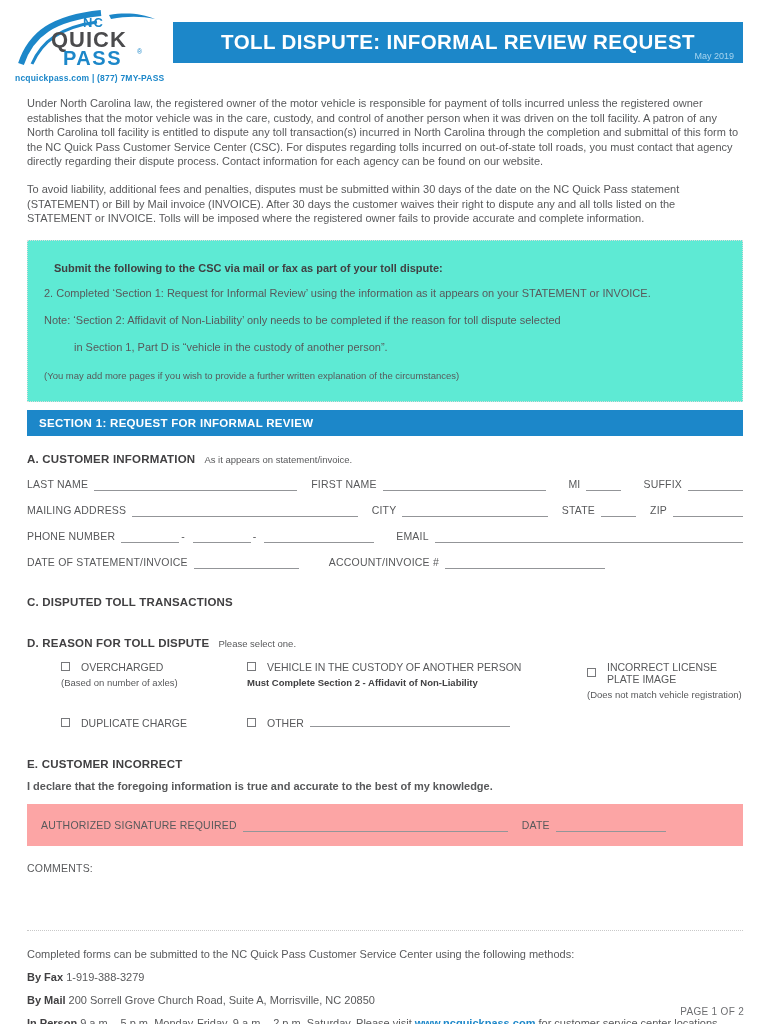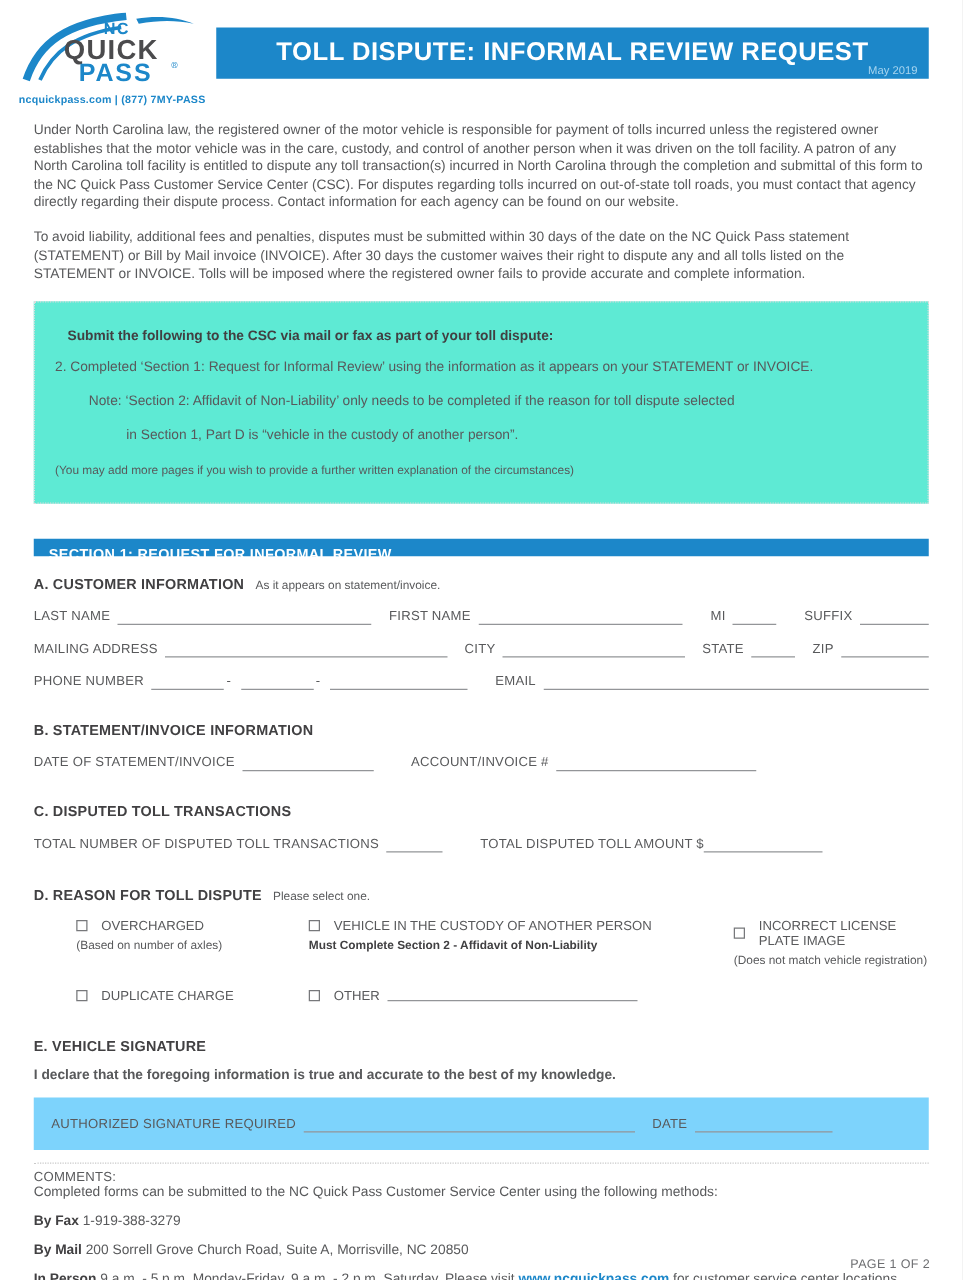--- a/index.html
+++ b/index.html
@@ -25,26 +25,26 @@
   
   .content { padding:0 27px; }
   .intro-p { margin-top:13px; font-size:11px; line-height:14.6px; color:#58595b; }
   
   .instr-box {
     margin-top:14px; background:#5eead4; border:1px dotted #dcdcdc;
     padding:21px 18px 20px 16px; min-height:152px;
   }
   .instr-heading { font-size:11px; font-weight:bold; color:#414042; margin-left:10px; }
   .instr-item { font-size:11px; color:#58595b; margin-top:13px; }
-  .instr-note { font-size:11px; color:#58595b; margin-top:15px;margin-left:27px; }
+  .instr-note { font-size:11px; color:#58595b; margin-top:15px; }
   .instr-note-2 { padding-left:30px; }
   .instr-addendum { font-size:9.5px; color:#58595b; margin-top:17px; }
   
   .section-bar {
-    margin-top:28px; height:14px; line-height:26px; background:#1c87c9;
+    margin-top:8px; height:26px; line-height:26px; background:#1c87c9;
     color:#ffffff; font-size:11.5px; font-weight:bold; padding-left:12px; letter-spacing:.3px;
   }
   
   .part-heading { margin-top:17px; font-size:11.5px; font-weight:bold; color:#414042; letter-spacing:.2px; }
   .part-heading .subnote { font-size:9.5px; font-weight:normal; color:#58595b; margin-left:9px; letter-spacing:0; }
   .frow { display:flex; align-items:flex-end; margin-top:13px; font-size:10.5px; color:#58595b; white-space:nowrap; }
   .flabel { flex:none; padding-bottom:1px; letter-spacing:.2px; }
   .fline { border-bottom:1px solid #939598; height:12px; margin-left:6px; }
   .grow-16 { flex-grow:1.55; } .grow-12 { flex-grow:1.25; } .grow-1 { flex-grow:1; } .dash { padding:0 2px 1px 2px; flex:none; }
   .w35 { width:35px; flex:none; } .w45 { width:45px; flex:none; } .w55 { width:55px; flex:none; }
@@ -58,21 +58,21 @@
     margin-top:12px; padding-left:13px;
   }
   .opt { font-size:10.5px; color:#58595b; }
   .opt-line1 { display:flex; align-items:center;margin-left:21px; }
   .cb { width:9px; height:9px; border:1px solid #77787b; background:#ffffff; flex:none; margin-right:11px; }
   .opt-sub { font-size:9.5px; margin-top:4px; padding-left:21px; color:#58595b; }
   .opt-sub.bold { font-weight:bold; color:#414042; }
   .opt .fline { height:10px; }
   
   .declaration { margin-top:10px; font-size:11px; color:#58595b;font-weight:bold; }
-  .sig-band { margin-top:12px; background:#7dd3fc; padding:15px 0 14px 14px; }
+  .sig-band { margin-top:12px; background:#fca5a5; padding:15px 0 14px 14px; }
   .sig-band .frow { margin-top:0; }
   .comments { margin-top:16px; font-size:10.5px; color:#58595b; letter-spacing:.2px; }
   
   .footer-wrap { position:absolute; left:27px; right:27px; top:930px; }
   .divider { border-top:1px dotted #c9c9c9; }
   .footer-intro { margin-top:17px; font-size:11px; color:#58595b; }
   .footer-line { margin-top:11px; font-size:11px; color:#58595b; }
   .footer-line b { color:#414042; }
   .footer-link { color:#1c87c9; font-weight:bold; text-decoration:none; cursor:pointer; }
   .page-number { position:absolute; right:26px; bottom:7px; font-size:10px; color:#6d6e71; letter-spacing:.3px; }
@@ -143,35 +143,28 @@
       <span class="flabel">PHONE NUMBER</span>
       <span class="fline w60"></span>
       <span class="dash">-</span>
       <span class="fline w60"></span>
       <span class="dash">-</span>
       <span class="fline w110"></span>
       <span class="flabel ml22">EMAIL</span>
       <span class="fline grow-1"></span>
     </div>
 
-    <div class="part-heading" style="margin-top:27px;">B.  STATEMENT/INVOICE INFORMATION</div>
     <div class="frow">
       <span class="flabel">DATE OF STATEMENT/INVOICE</span>
       <span class="fline w105"></span>
       <span class="flabel ml30">ACCOUNT/INVOICE #</span>
       <span class="fline w160"></span>
     </div>
 
     <div class="part-heading" style="margin-top:27px;">C.  DISPUTED TOLL TRANSACTIONS</div>
-    <div class="frow">
-      <span class="flabel">TOTAL NUMBER OF DISPUTED TOLL TRANSACTIONS</span>
-      <span class="fline w45"></span>
-      <span class="flabel ml30">TOTAL DISPUTED TOLL AMOUNT $</span>
-      <span class="fline w95" style="margin-left:0;"></span>
-    </div>
 
     <div class="part-heading" style="margin-top:29px;">
       <span>D.  REASON FOR TOLL DISPUTE</span><span class="subnote">Please select one.</span>
     </div>
     <div class="reason-grid">
       <div class="opt">
         <div class="opt-line1">
           <span class="cb"></span>
           <span>OVERCHARGED</span>
         </div>
@@ -200,21 +193,21 @@
       <div class="opt">
         <div class="opt-line1">
           <span class="cb"></span>
           <span>OTHER</span>
           <span class="fline w200" style="margin-bottom:1px;"></span>
         </div>
       </div>
       <div></div>
     </div>
 
-    <div class="part-heading" style="margin-top:29px;">E.  VEHICLE SIGNATURE</div>
+    <div class="part-heading" style="margin-top:29px;">E.  CUSTOMER INCORRECT</div>
     <div class="declaration">I declare that the foregoing information is true and accurate to the best of my knowledge.</div>
     <div class="sig-band">
       <div class="frow">
         <span class="flabel">AUTHORIZED SIGNATURE REQUIRED</span>
         <span class="fline w265"></span>
         <span class="flabel ml14">DATE</span>
         <span class="fline w110"></span>
       </div>
     </div>
     <div class="comments">COMMENTS:</div>

